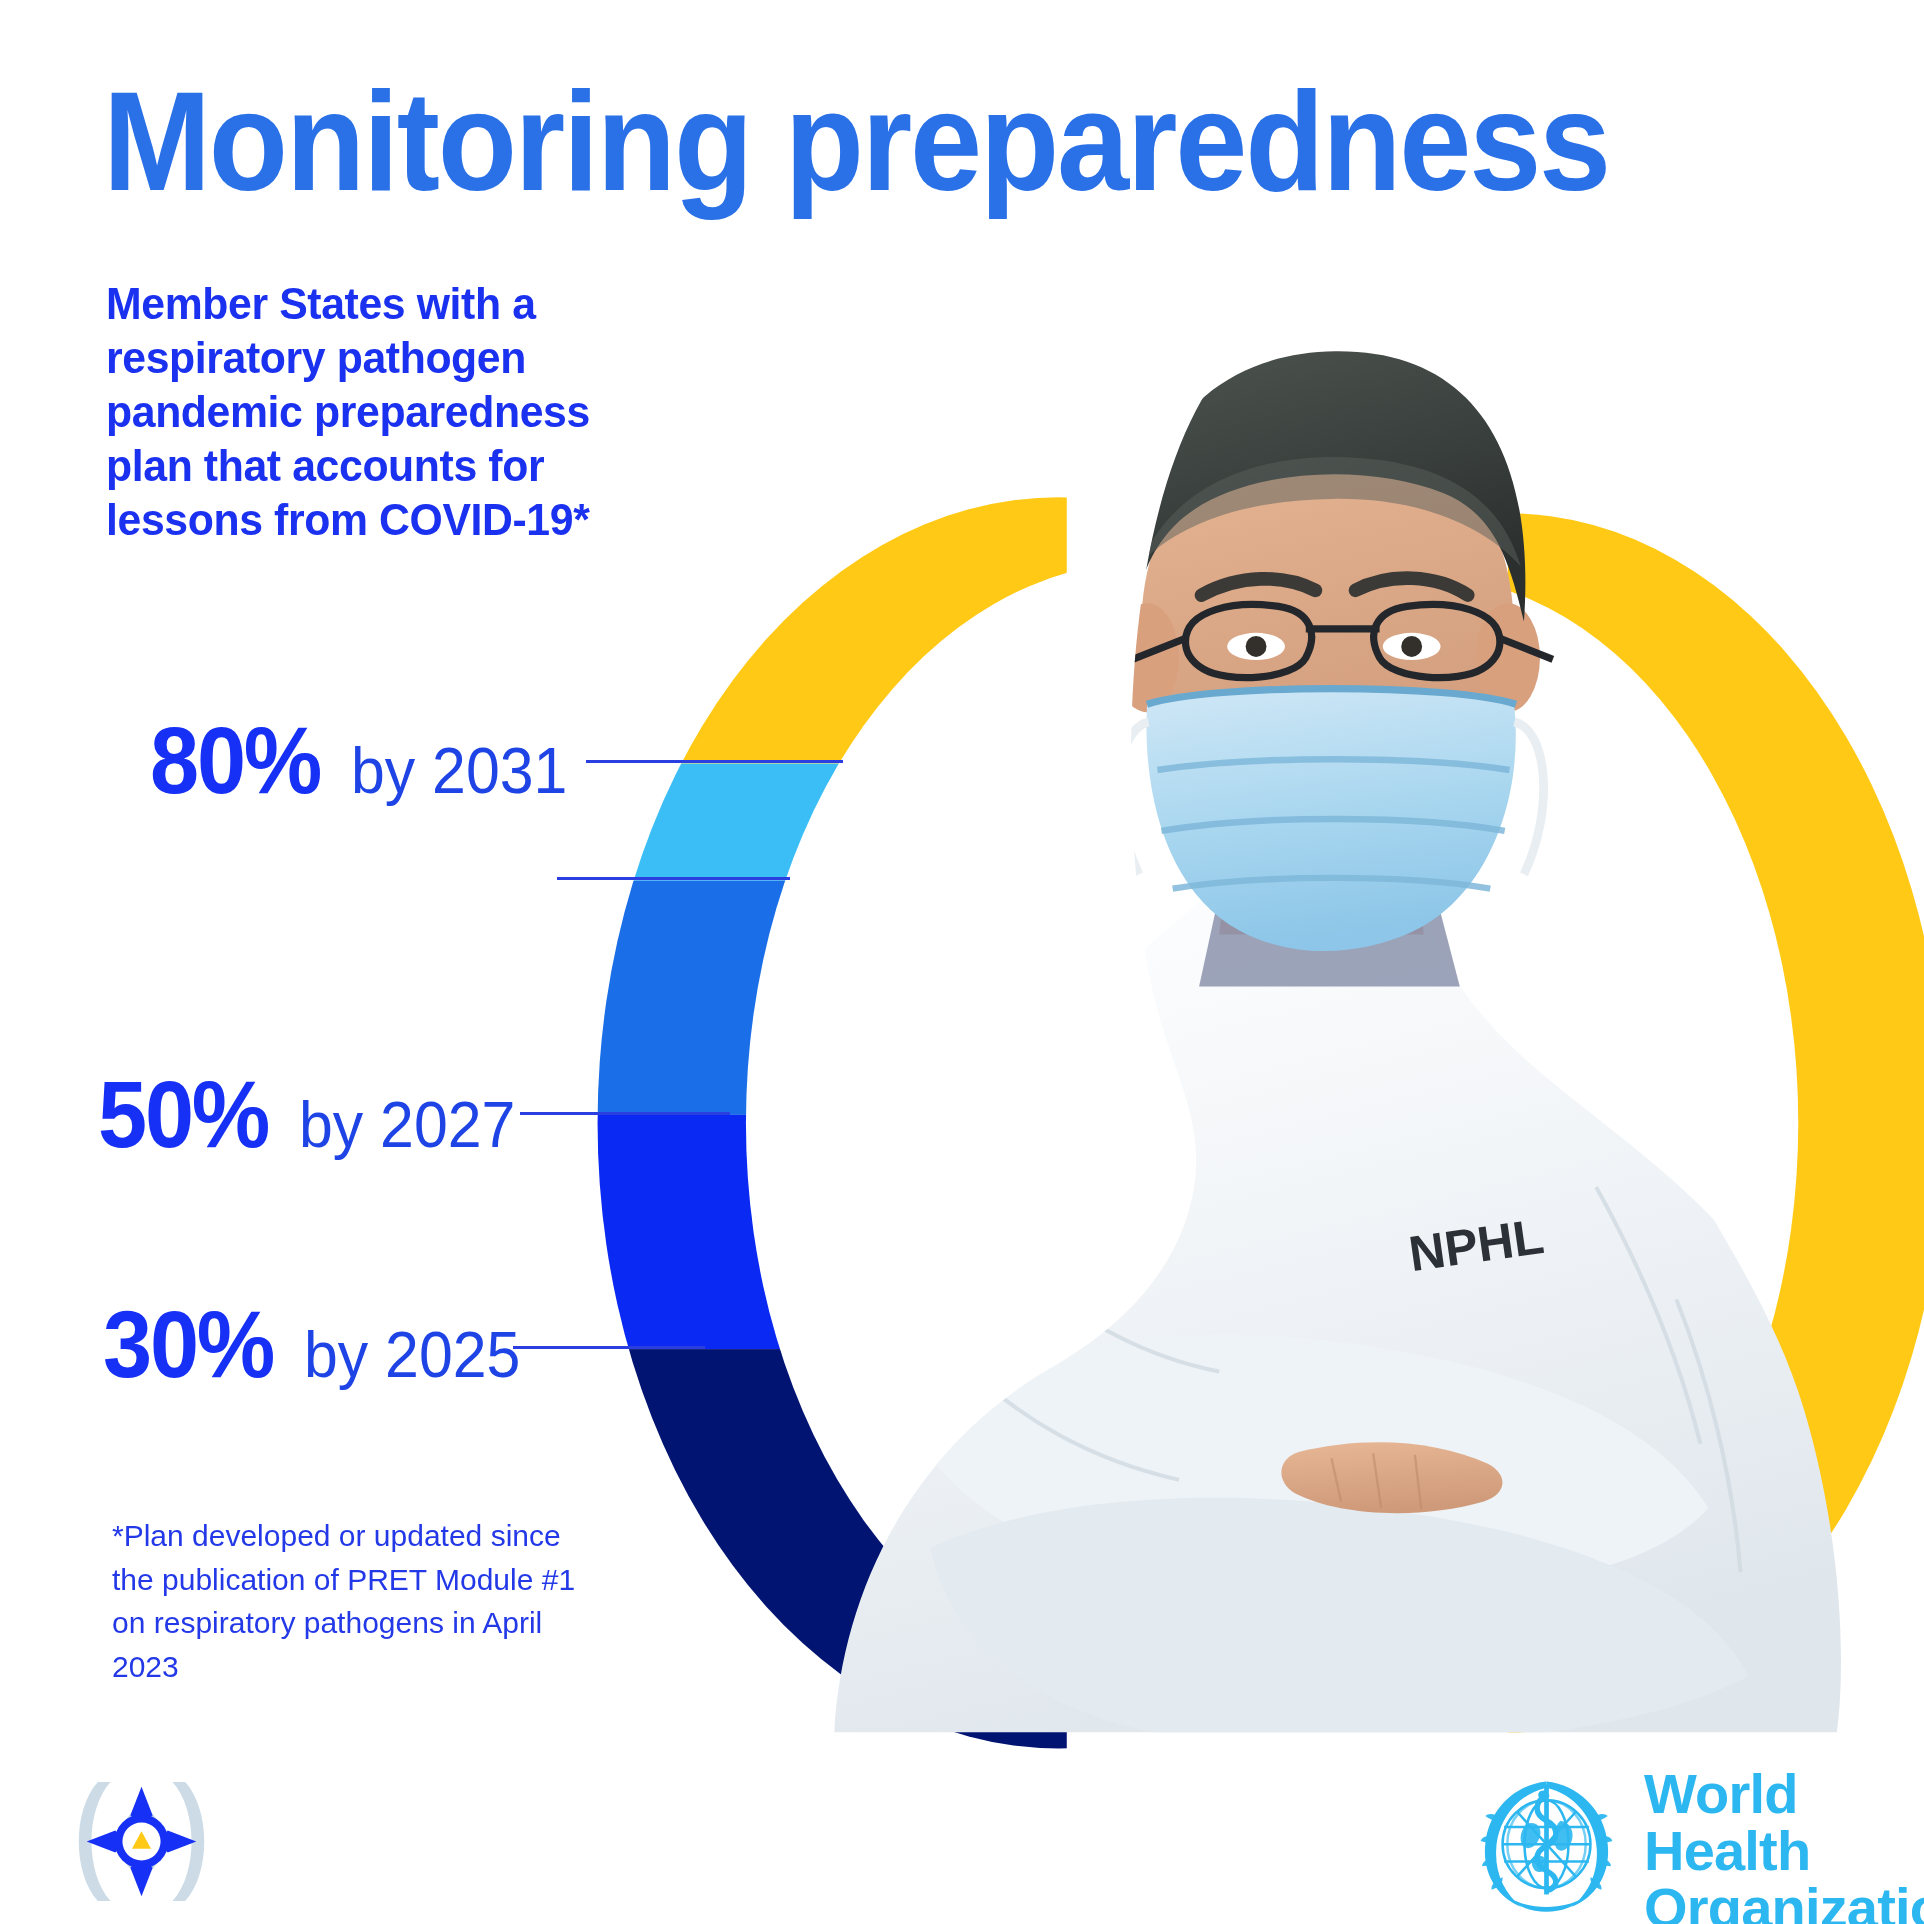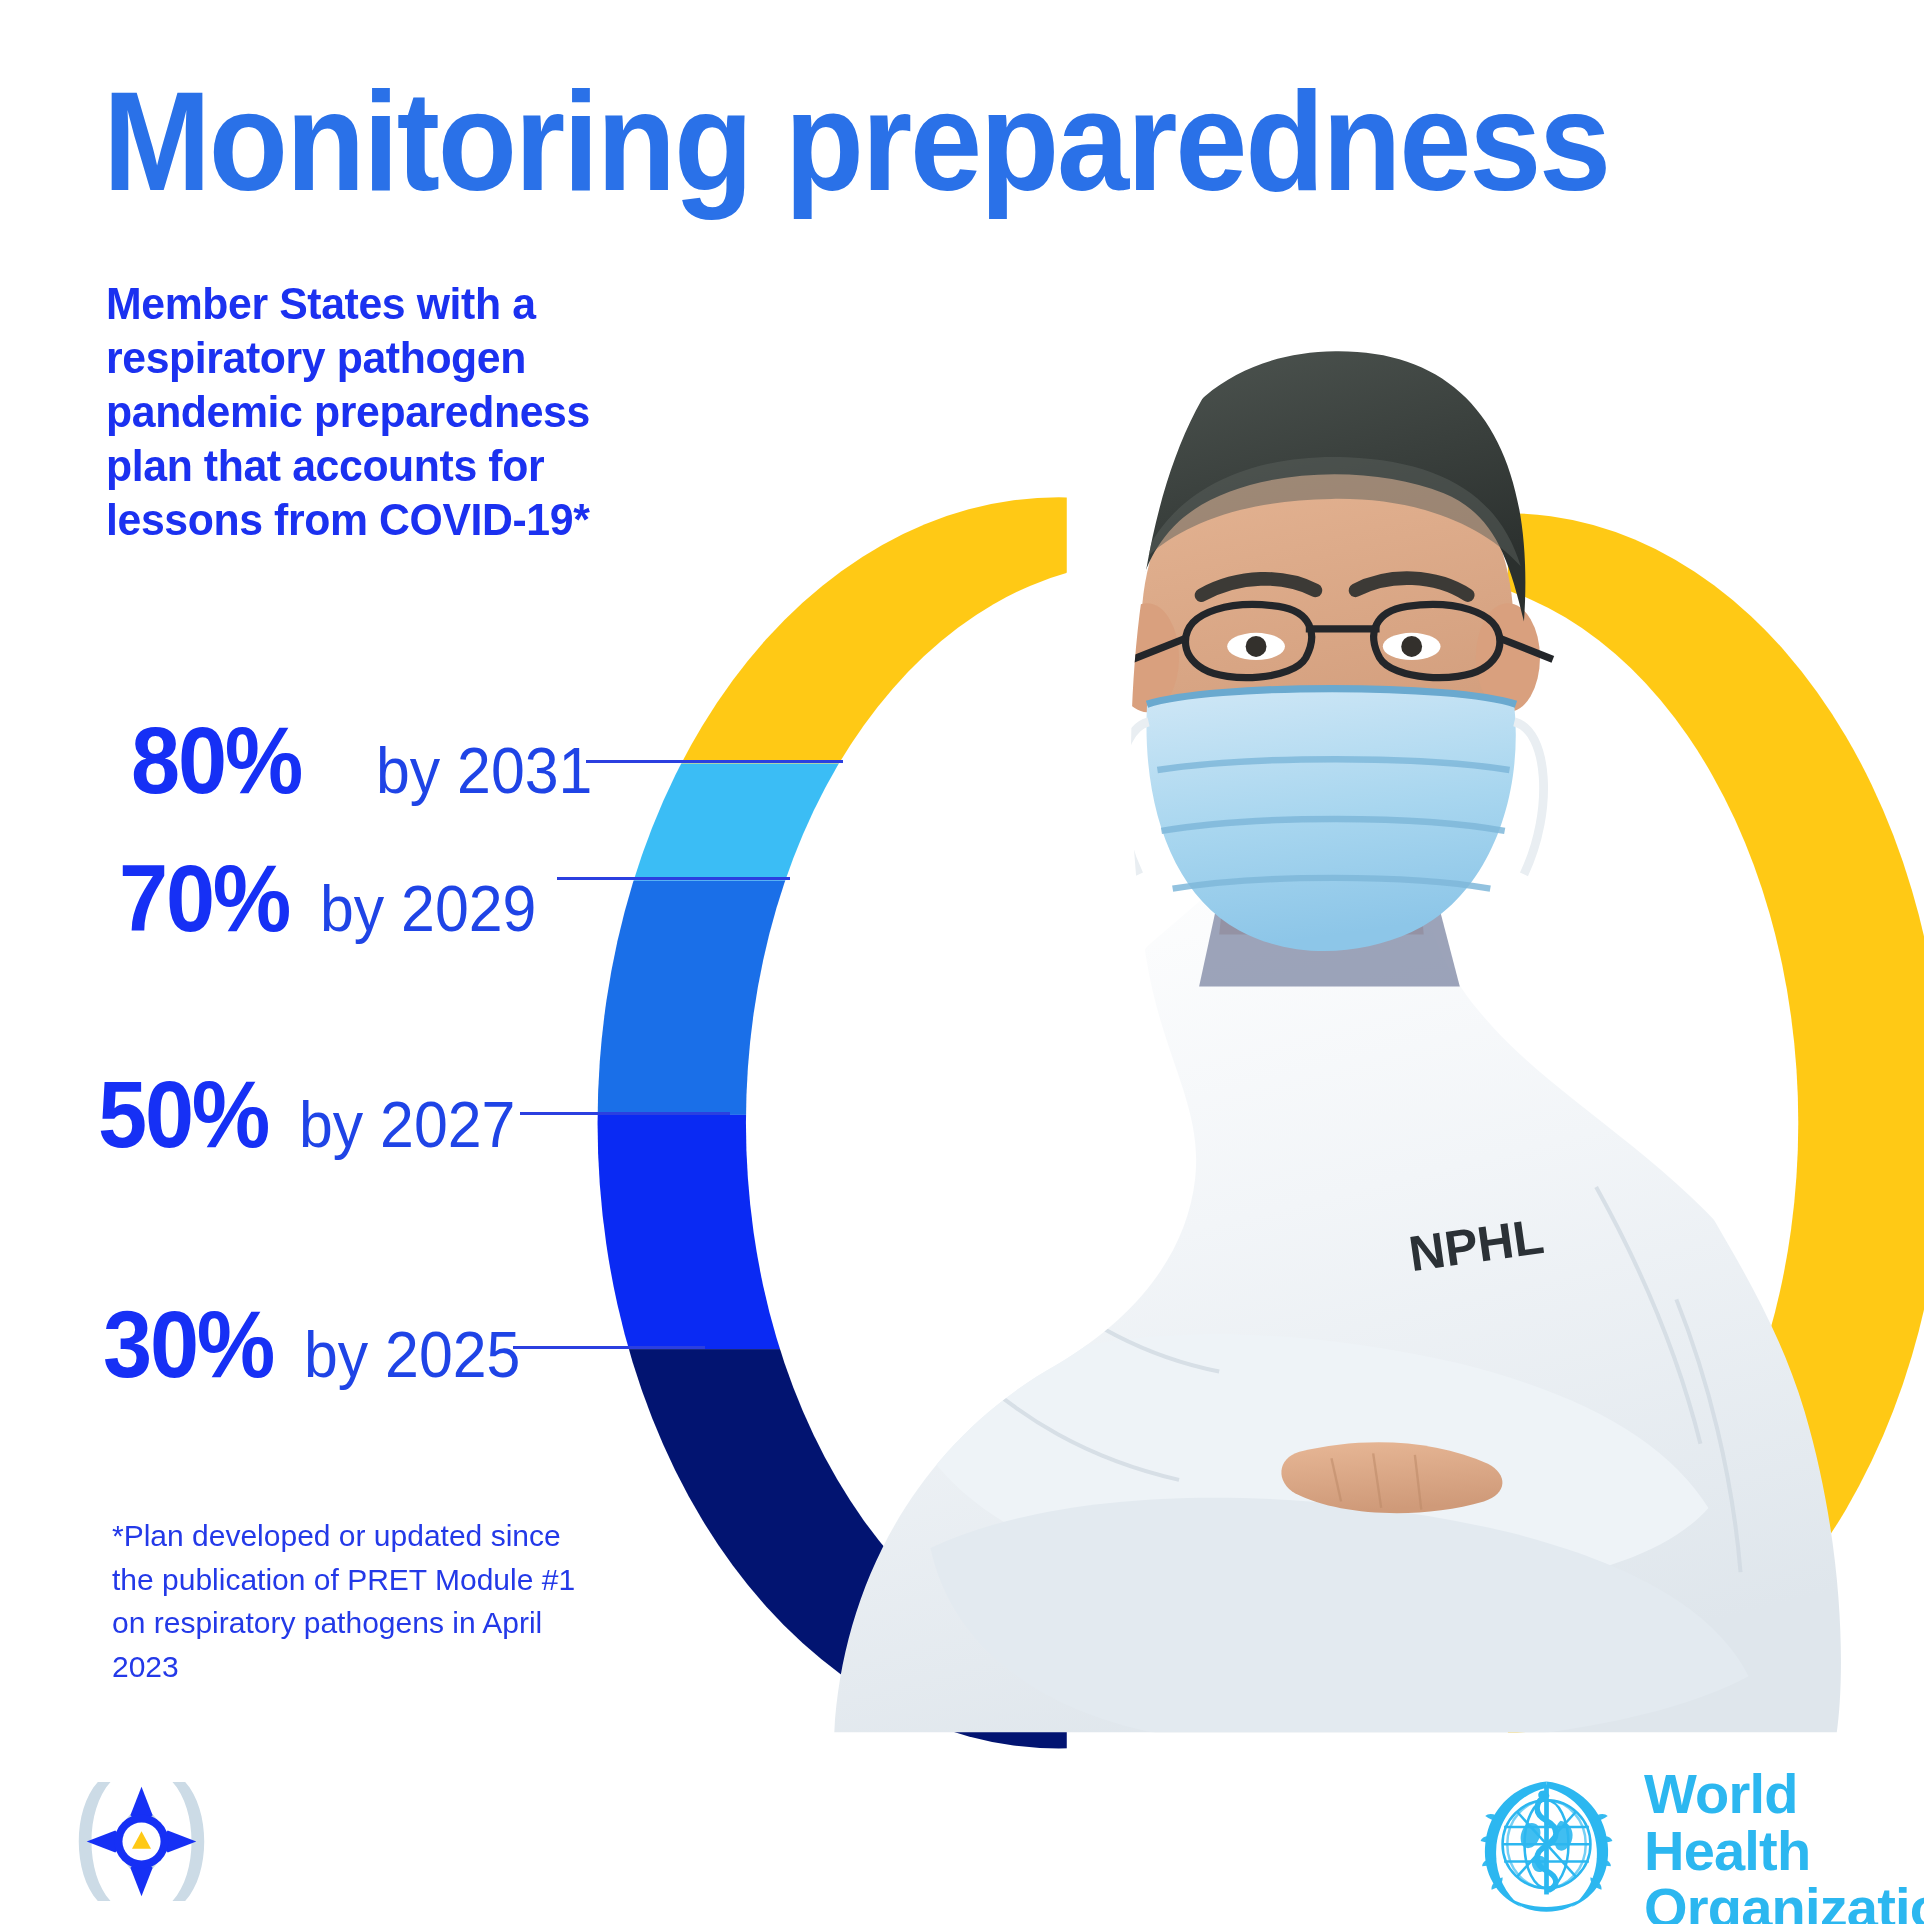--- a/index.html
+++ b/index.html
@@ -18,21 +18,21 @@
             line-height:1.20;font-weight:bold;color:#1b31f0;letter-spacing:-0.4px;
             transform:scaleX(0.95);transform-origin:left top;}
 
   
   .stat{position:absolute;display:flex;align-items:baseline;white-space:nowrap;}
   .stat .pct{font-size:95px;font-weight:bold;color:#1630f5;letter-spacing:-2.4px;
              transform:scaleX(0.93);transform-origin:left bottom;}
   .stat .yr{font-size:64px;font-weight:normal;color:#1f44e6;margin-left:17.6px;
             letter-spacing:0px;transform:scaleX(0.95);transform-origin:left bottom;}
 
-  .s80{left:131px;top:706px;gap:44px;}
+  .s80{left:150px;top:706px;}
   .s70{left:119px;top:844px;}
   .s50{left:98px;top:1060px;text-align:right;}
   .s30{left:103px;top:1290px;}
 
   
   .leader{position:absolute;height:3.2px;background:#2b3fe0;}
 
   
   .footnote{position:absolute;left:112px;top:1514px;width:481px;font-size:30px;
             line-height:1.45;color:#2339e8;font-weight:normal;}
@@ -226,24 +226,20 @@
   </svg>
 
   <div class="title">Monitoring preparedness</div>
 
   <div class="subtitle">Member States with a respiratory pathogen pandemic preparedness plan that accounts for lessons from COVID-19*</div>
 
   <div class="stat s80">
     <span class="pct">80%</span>
     <span class="yr">by 2031</span>
   </div>
-  <div class="stat s70">
-    <span class="pct">70%</span>
-    <span class="yr">by 2029</span>
-  </div>
   <div class="stat s50">
     <span class="pct">50%</span>
     <span class="yr">by 2027</span>
   </div>
   <div class="stat s30">
     <span class="pct">30%</span>
     <span class="yr">by 2025</span>
   </div>
 
   <div class="leader" style="left:586px;top:760px;width:257px;"></div>

